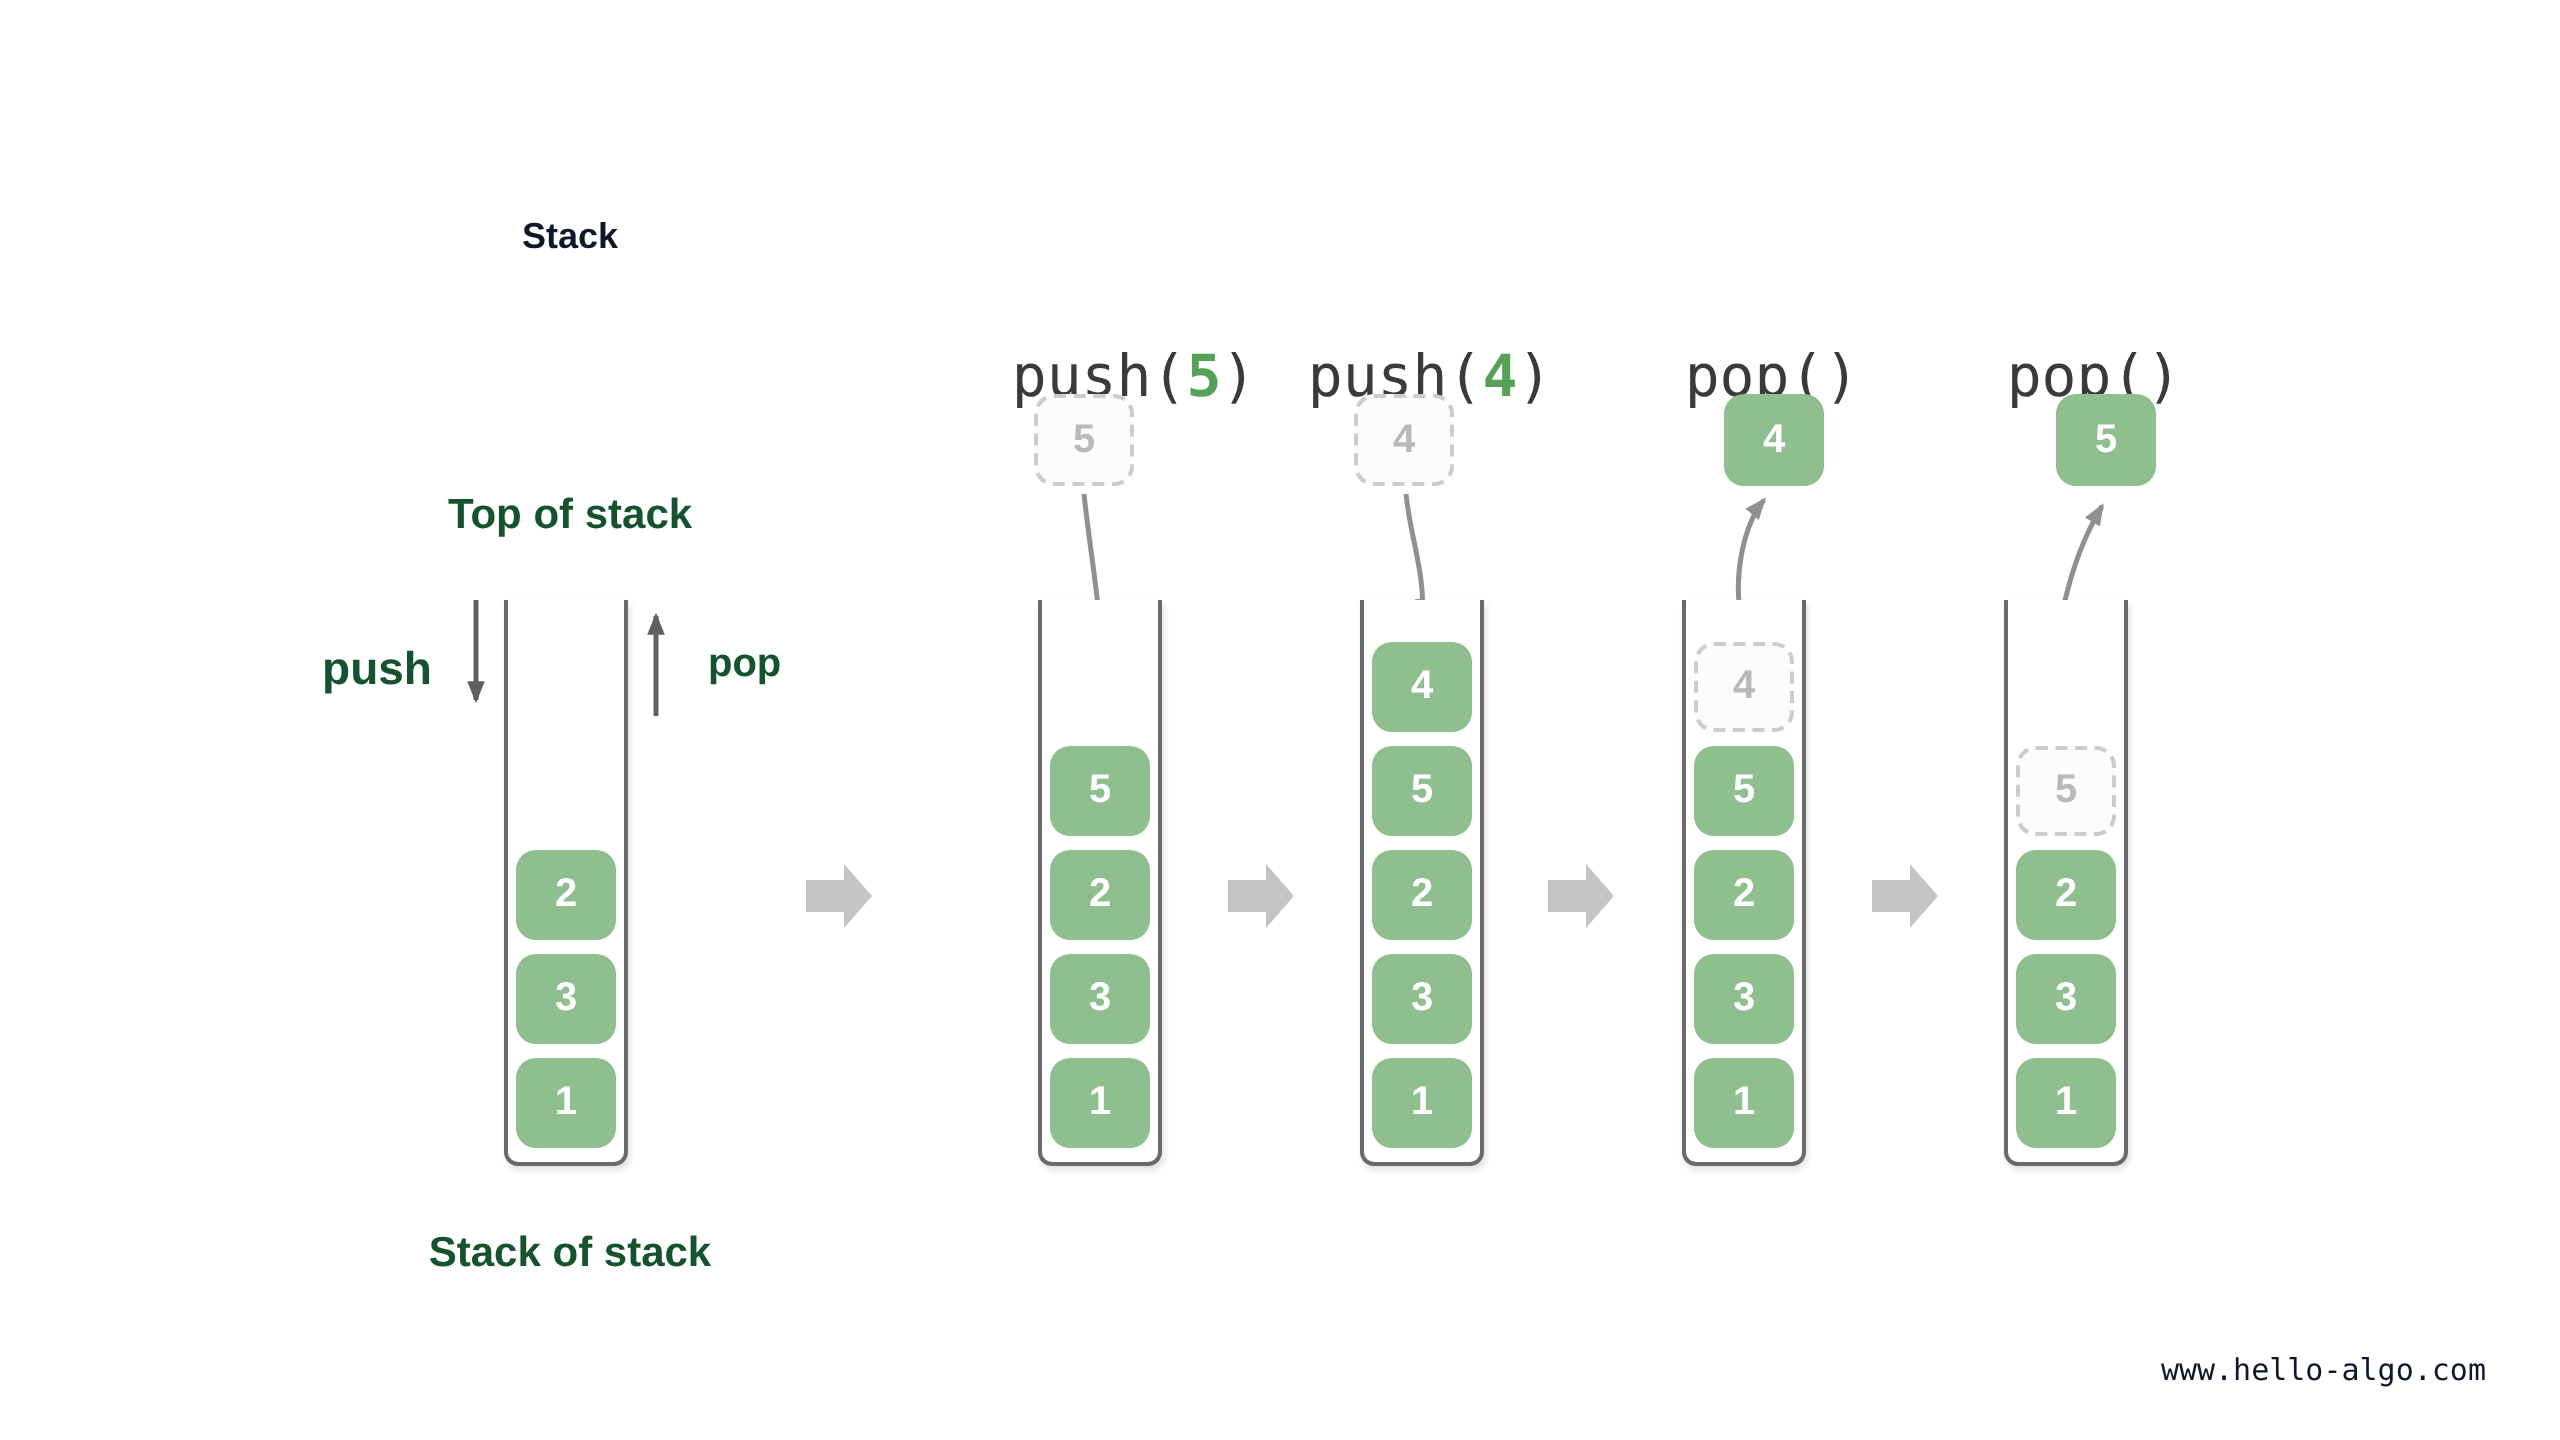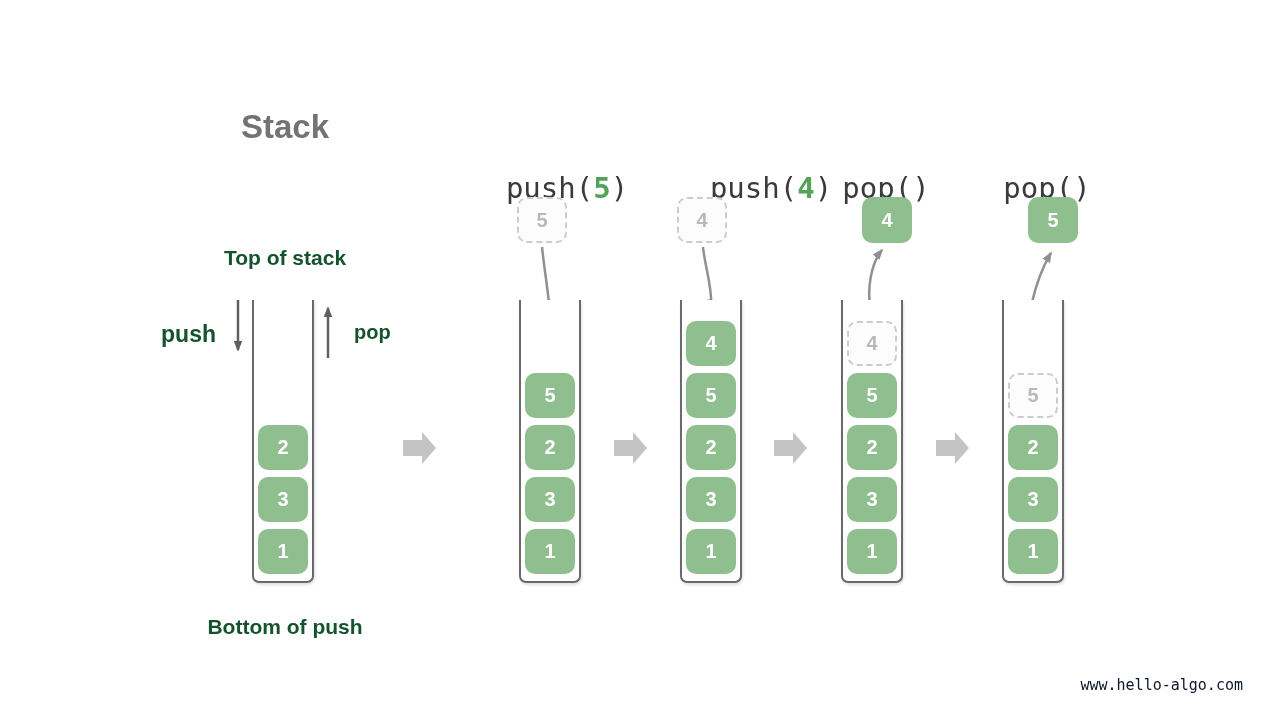--- a/index.html
+++ b/index.html
@@ -1,33 +1,33 @@
 <!DOCTYPE html>
 <html><head>
 <meta charset="utf-8">
 <style>
   html,body{margin:0;padding:0;background:#fff;}
   .canvas{position:relative;width:1280px;height:720px;background:#ffffff;overflow:hidden;
           font-family:"Liberation Sans", sans-serif;}
 
   
   .title{position:absolute;left:285px;top:108px;transform:translateX(-50%);
-         font-size:33px;font-weight:bold;color:#737373;white-space:nowrap;}
+         font-size:18px;font-weight:bold;color:#0f172a;white-space:nowrap;}
   .lbl{position:absolute;font-weight:bold;color:#14532d;white-space:nowrap;}
   .lbl-top{left:285px;top:246px;transform:translateX(-50%);font-size:21px;}
   .lbl-bottom{left:285px;top:615px;transform:translateX(-50%);font-size:21px;}
   .lbl-push{left:216px;top:321px;transform:translateX(-100%);font-size:23px;}
   .lbl-pop{left:342px;top:321px;font-size:20px;margin-left:12px;}
   .watermark{position:absolute;right:37px;top:676px;font-family:"DejaVu Sans Mono",monospace;
              font-size:15px;color:#0f172a;}
 
   
   .oplabel{position:absolute;top:143px;transform:translateX(-50%);
            font-family:"DejaVu Sans Mono",monospace;font-size:29px;color:#3A3A3A;white-space:nowrap;margin-top:28px;}
-  .op1{left:567px}.op2{left:771px}.op3{left:886px}.op4{left:1047px}
+  .op1{left:567px}.op2{left:715px}.op3{left:886px}.op4{left:1047px}
   .oparg{color:#55A158;font-weight:bold;}
 
   
   .container{position:absolute;top:300px;width:62px;height:283px;box-sizing:border-box;
              border:2px solid #6A6A6A;border-top:none;border-radius:0 0 7px 7px;
              background:#fff;box-shadow:1px 2px 3px rgba(0,0,0,0.12);}
   .ct0{left:252px}.ct1{left:519px}.ct2{left:680px}.ct3{left:841px}.ct4{left:1002px}
 
   
   .box{position:absolute;width:50px;height:45px;box-sizing:border-box;border-radius:10px;
@@ -66,21 +66,21 @@
     <path d="M 1029 362 C 1023 322 1036 278 1051 253" fill="none" stroke="#909090" stroke-width="2.5" marker-end="url(#ahg)"></path>
 
     <polygon fill="#C4C4C4" points="403,440 422,440 422,432 436,448 422,464 422,456 403,456"></polygon>
     <polygon fill="#C4C4C4" points="614,440 633,440 633,432 647,448 633,464 633,456 614,456"></polygon>
     <polygon fill="#C4C4C4" points="774,440 793,440 793,432 807,448 793,464 793,456 774,456"></polygon>
     <polygon fill="#C4C4C4" points="936,440 955,440 955,432 969,448 955,464 955,456 936,456"></polygon>
   </svg>
 
   <div class="title">Stack</div>
   <div class="lbl lbl-top">Top of stack</div>
-  <div class="lbl lbl-bottom">Bottom of push</div>
+  <div class="lbl lbl-bottom">Stack of stack</div>
   <div class="lbl lbl-push">push</div>
   <div class="lbl lbl-pop">pop</div>
   <div class="watermark">www.hello-algo.com</div>
 
   <div class="oplabel op1"><span>push(</span><span class="oparg">5</span><span>)</span></div>
   <div class="oplabel op2"><span>push(</span><span class="oparg">4</span><span>)</span></div>
   <div class="oplabel op3"><span>pop()</span><span class="oparg"></span><span></span></div>
   <div class="oplabel op4"><span>pop()</span><span class="oparg"></span><span></span></div>
 
   <div>

